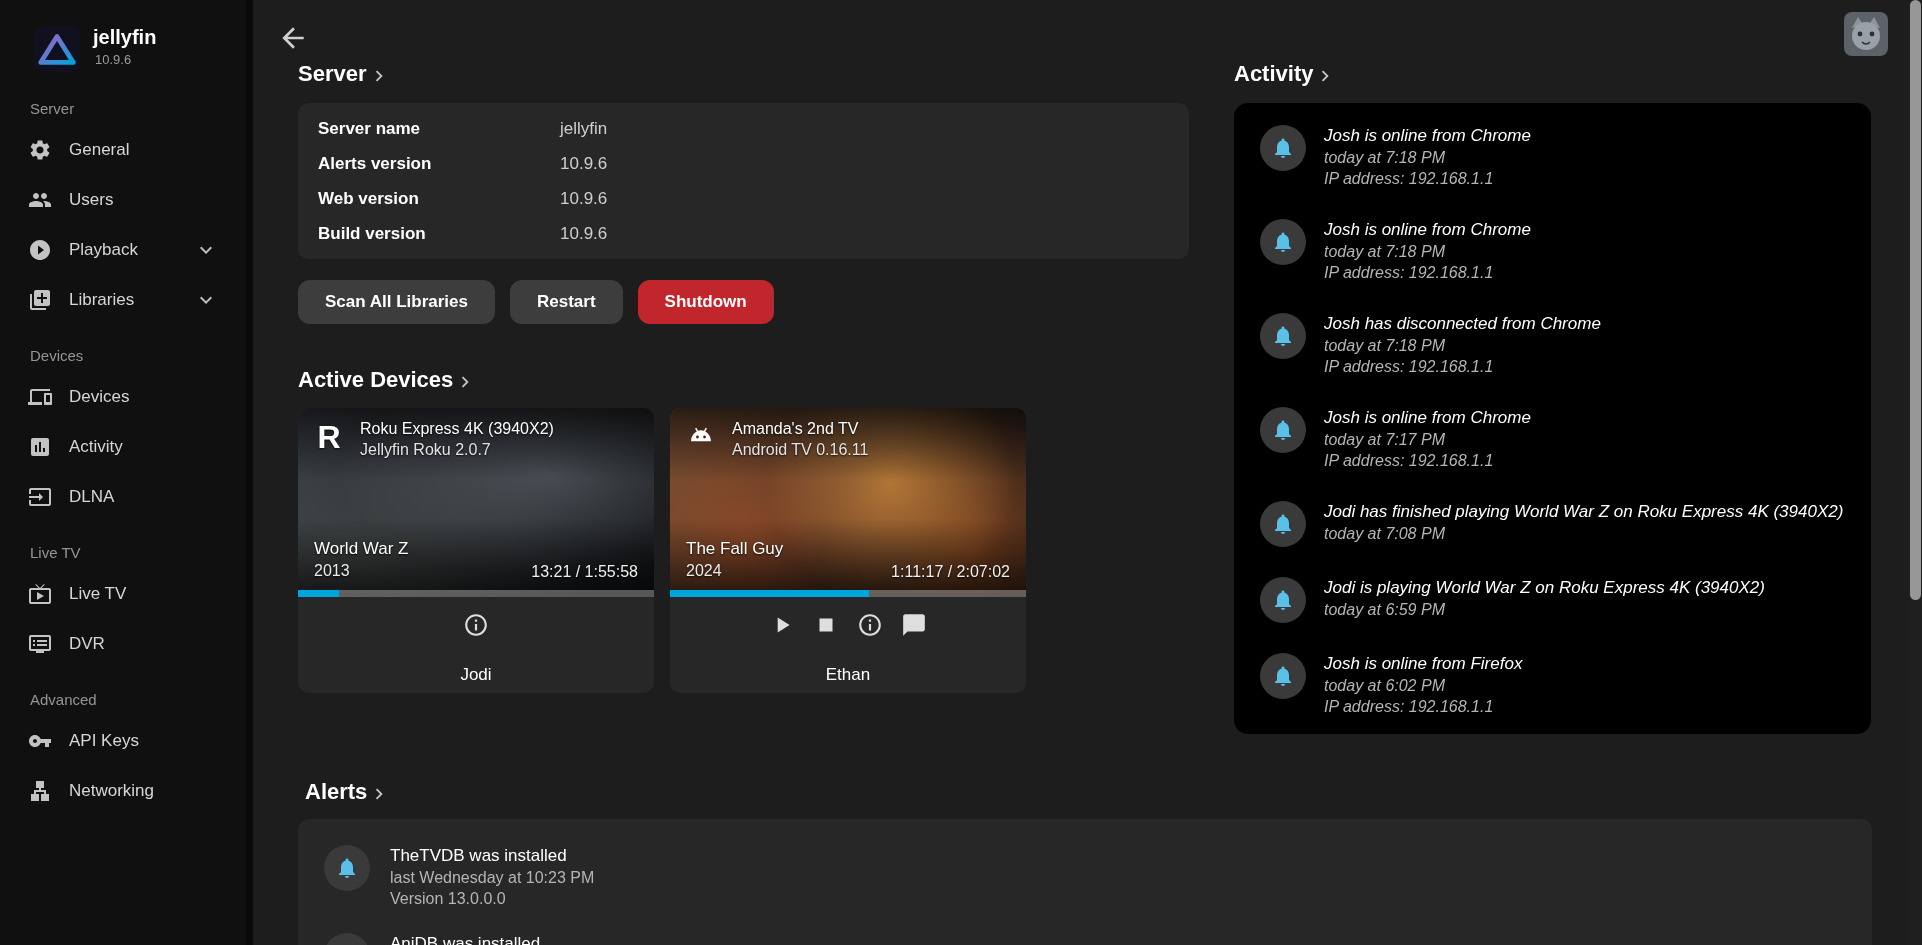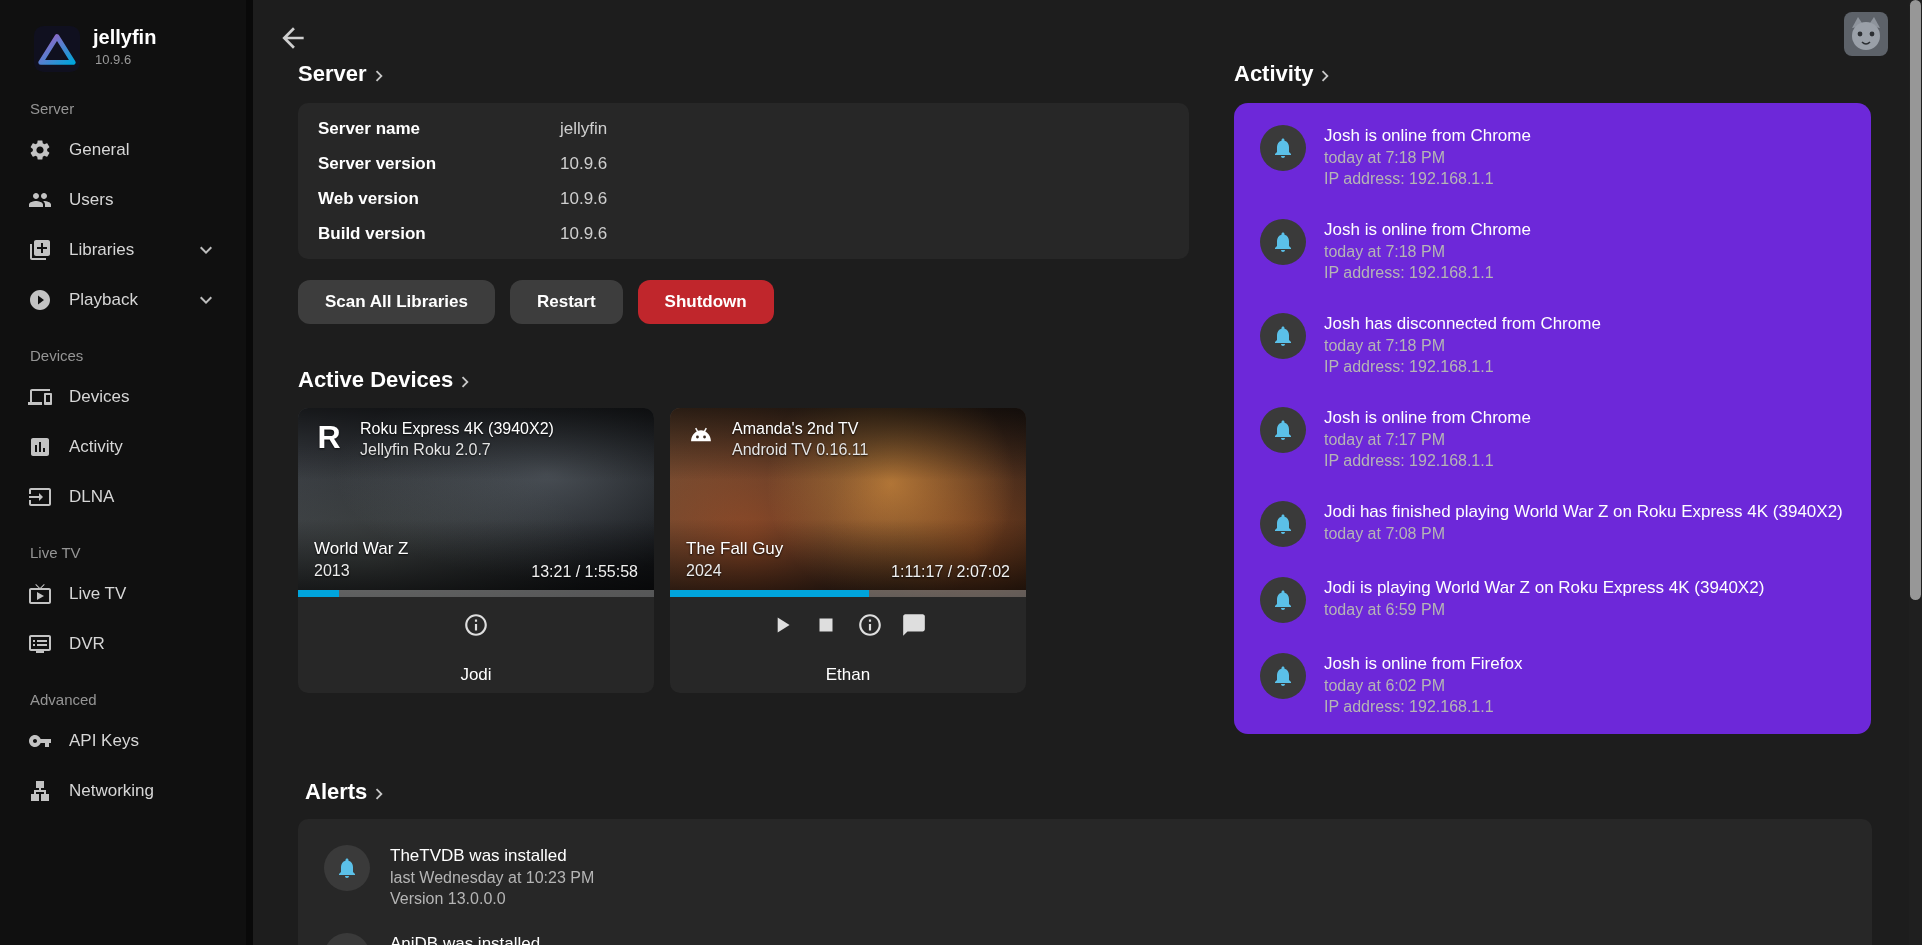--- a/index.html
+++ b/index.html
@@ -91,22 +91,22 @@
   .alerts-card { position:absolute; left:45px; top:819px; width:1574px;
     background:#272727; border-radius:10px; padding:14px 0; }
   .alert-item { display:flex; gap:20px; padding:12px 26px; align-items:flex-start; }
   .round-icon { width:46px; height:46px; border-radius:50%; background:#3a3a3a;
     display:flex; align-items:center; justify-content:center; flex:0 0 auto; }
   .round-icon svg { width:24px; height:24px; fill:#5bc0e8; }
   .li-title { font-size:17px; line-height:22px; }
   .li-sub { font-size:16px; line-height:21px; color:#b5b5b5; }
   
   .activity-panel { position:absolute; left:981px; top:103px; width:637px;
-    height:631px; background:#6d28d9; border-radius:14px; padding:22px 26px;
-    overflow:hidden; }
+    height:631px; background:#000000; border-radius:14px; padding:22px 26px;
+    overflow:hidden;font-style:italic; }
   .act-item { display:flex; gap:18px; margin-bottom:30px; align-items:flex-start; }
   
   .scrollbar { position:absolute; right:0; top:0; width:13px; height:100%;
     background:#1f1f1f; }
   .scroll-thumb { position:absolute; right:1px; top:0; width:11px; height:600px;
     background:#979797; border-radius:6px; cursor:pointer; }
 </style>
 </head>
 <body>
 
@@ -137,32 +137,32 @@
     <span class="nav-label">General</span>
   </div>
   <div class="nav-item">
     <svg class="mi" viewBox="0 0 24 24">
         <path d="M16 11c1.66 0 3-1.34 3-3s-1.34-3-3-3-3 1.34-3 3 1.34 3 3 3zm-8 0c1.66 0 3-1.34 3-3S9.66 5 8 5 5 6.34 5 8s1.34 3 3 3zm0 2c-2.33 0-7 1.17-7 3.5V19h14v-2.5c0-2.33-4.67-3.5-7-3.5zm8 0c-.29 0-.62.02-.97.05 1.16.84 1.97 1.97 1.97 3.45V19h6v-2.5c0-2.33-4.67-3.5-7-3.5z"></path>
       </svg>
     <span class="nav-label">Users</span>
   </div>
   <div class="nav-item">
     <svg class="mi" viewBox="0 0 24 24">
-        <path d="M4 6H2v14c0 1.1.9 2 2 2h14v-2H4V6zm16-4H8c-1.1 0-2 .9-2 2v12c0 1.1.9 2 2 2h12c1.1 0 2-.9 2-2V4c0-1.1-.9-2-2-2zm-1 9h-4v4h-2v-4H9V9h4V5h2v4h4v2z"></path>
-      </svg>
-    <span class="nav-label">Libraries</span>
+        <path d="M12 2C6.48 2 2 6.48 2 12s4.48 10 10 10 10-4.48 10-10S17.52 2 12 2zm-2 14.5v-9l6 4.5-6 4.5z"></path>
+      </svg>
+    <span class="nav-label">Playback</span>
     <svg class="nav-chevron" viewBox="0 0 24 24">
         <path d="M7.41 8.59 12 13.17l4.59-4.58L18 10l-6 6-6-6z"></path>
       </svg>
   </div>
   <div class="nav-item">
     <svg class="mi" viewBox="0 0 24 24">
-        <path d="M12 2C6.48 2 2 6.48 2 12s4.48 10 10 10 10-4.48 10-10S17.52 2 12 2zm-2 14.5v-9l6 4.5-6 4.5z"></path>
-      </svg>
-    <span class="nav-label">Playback</span>
+        <path d="M4 6H2v14c0 1.1.9 2 2 2h14v-2H4V6zm16-4H8c-1.1 0-2 .9-2 2v12c0 1.1.9 2 2 2h12c1.1 0 2-.9 2-2V4c0-1.1-.9-2-2-2zm-1 9h-4v4h-2v-4H9V9h4V5h2v4h4v2z"></path>
+      </svg>
+    <span class="nav-label">Libraries</span>
     <svg class="nav-chevron" viewBox="0 0 24 24">
         <path d="M7.41 8.59 12 13.17l4.59-4.58L18 10l-6 6-6-6z"></path>
       </svg>
   </div>
 
   <div class="nav-section-label">Devices</div>
 
   <div class="nav-item">
     <svg class="mi" viewBox="0 0 24 24">
         <path d="M4 6h18V4H4c-1.1 0-2 .9-2 2v11H0v3h14v-3H4V6zm19 2h-6c-.55 0-1 .45-1 1v10c0 .55.45 1 1 1h6c.55 0 1-.45 1-1V9c0-.55-.45-1-1-1zm-1 9h-4v-7h4v7z"></path>
@@ -237,21 +237,21 @@
         <path d="M8.59 16.59 13.17 12 8.59 7.41 10 6l6 6-6 6z"></path>
       </svg>
   </div>
 
   <div class="server-card">
     <div class="info-row">
       <div class="info-label">Server name</div>
       <div class="info-value">jellyfin</div>
     </div>
     <div class="info-row">
-      <div class="info-label">Server version</div>
+      <div class="info-label">Alerts version</div>
       <div class="info-value">10.9.6</div>
     </div>
     <div class="info-row">
       <div class="info-label">Web version</div>
       <div class="info-value">10.9.6</div>
     </div>
     <div class="info-row">
       <div class="info-label">Build version</div>
       <div class="info-value">10.9.6</div>
     </div>

